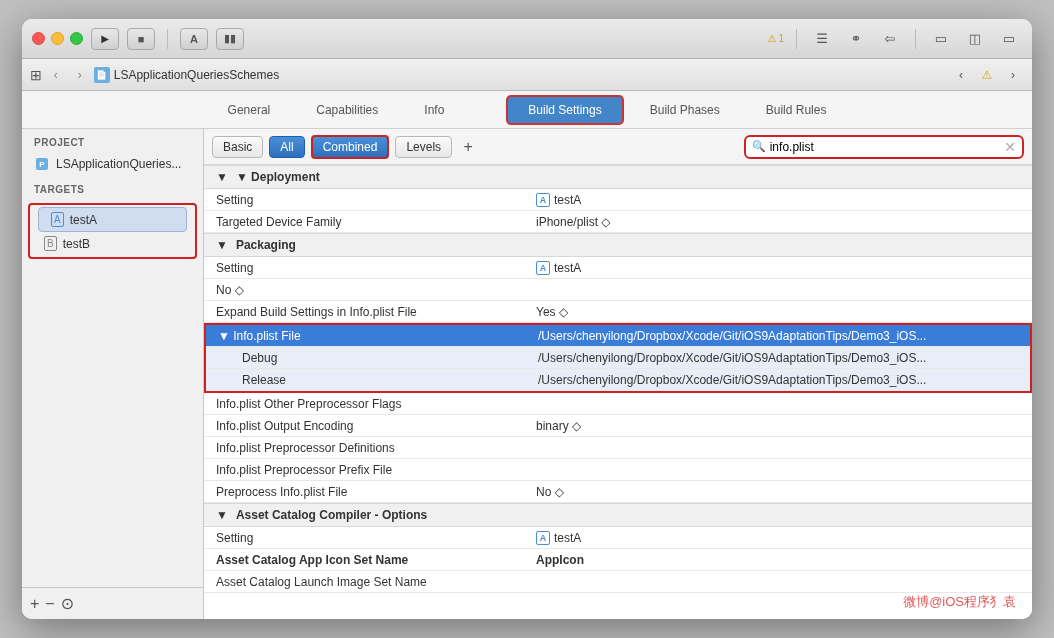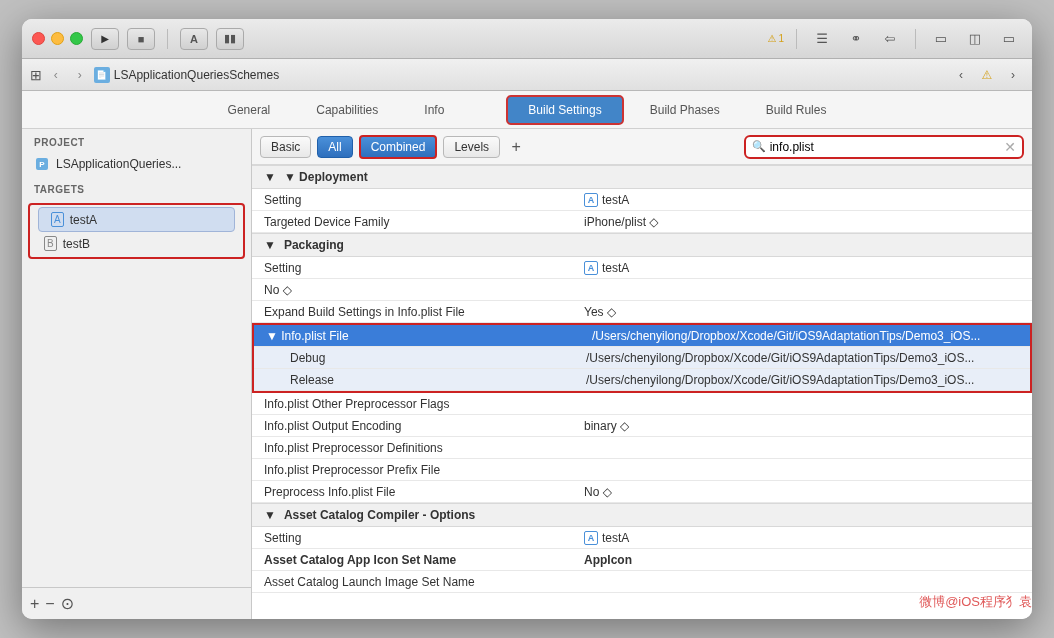--- a/index.html
+++ b/index.html
@@ -105,21 +105,21 @@
 
     
     .content {
       display: flex;
       flex: 1;
       overflow: hidden;
     }
 
     
     .sidebar {
-      width: 230px;
+      width: 182px;
       background: #f0f0f0;
       border-right: 1px solid #c8c8c8;
       display: flex;
       flex-direction: column;
       flex-shrink: 0;
       overflow: hidden;
     }
     .sidebar-section-title {
       font-size: 10px;
       font-weight: bold;
@@ -256,21 +256,20 @@
     }
     .table-row {
       display: flex;
       border-bottom: 1px solid #e8e8e8;
       align-items: stretch;
       min-height: 22px;
     }
     .table-row.highlighted {
       background: #3a7dd9;
       color: white;
-      gap: 6px;
     }
     .table-row.highlighted .cell { color: white; }
     .cell {
       padding: 3px 12px;
       color: #333;
       display: flex;
       align-items: center;
     }
     .cell-setting { width: 320px; flex-shrink: 0; }
     .cell-value { flex: 1; }
@@ -283,21 +282,21 @@
       font-size: 9px;
       color: #4a90d9;
       font-weight: bold;
       align-items: center;
       justify-content: center;
       margin-right: 4px;
     }
     .watermark {
       position: absolute;
       bottom: 8px;
-      right: 0;
+      right: 16px;
       font-size: 13px;
       color: #e05a5a;
       font-family: 'PingFang SC', 'Heiti SC', Arial, sans-serif;
     }
   </style>
 </head>
 <body>
 
 <div class="window">
 

